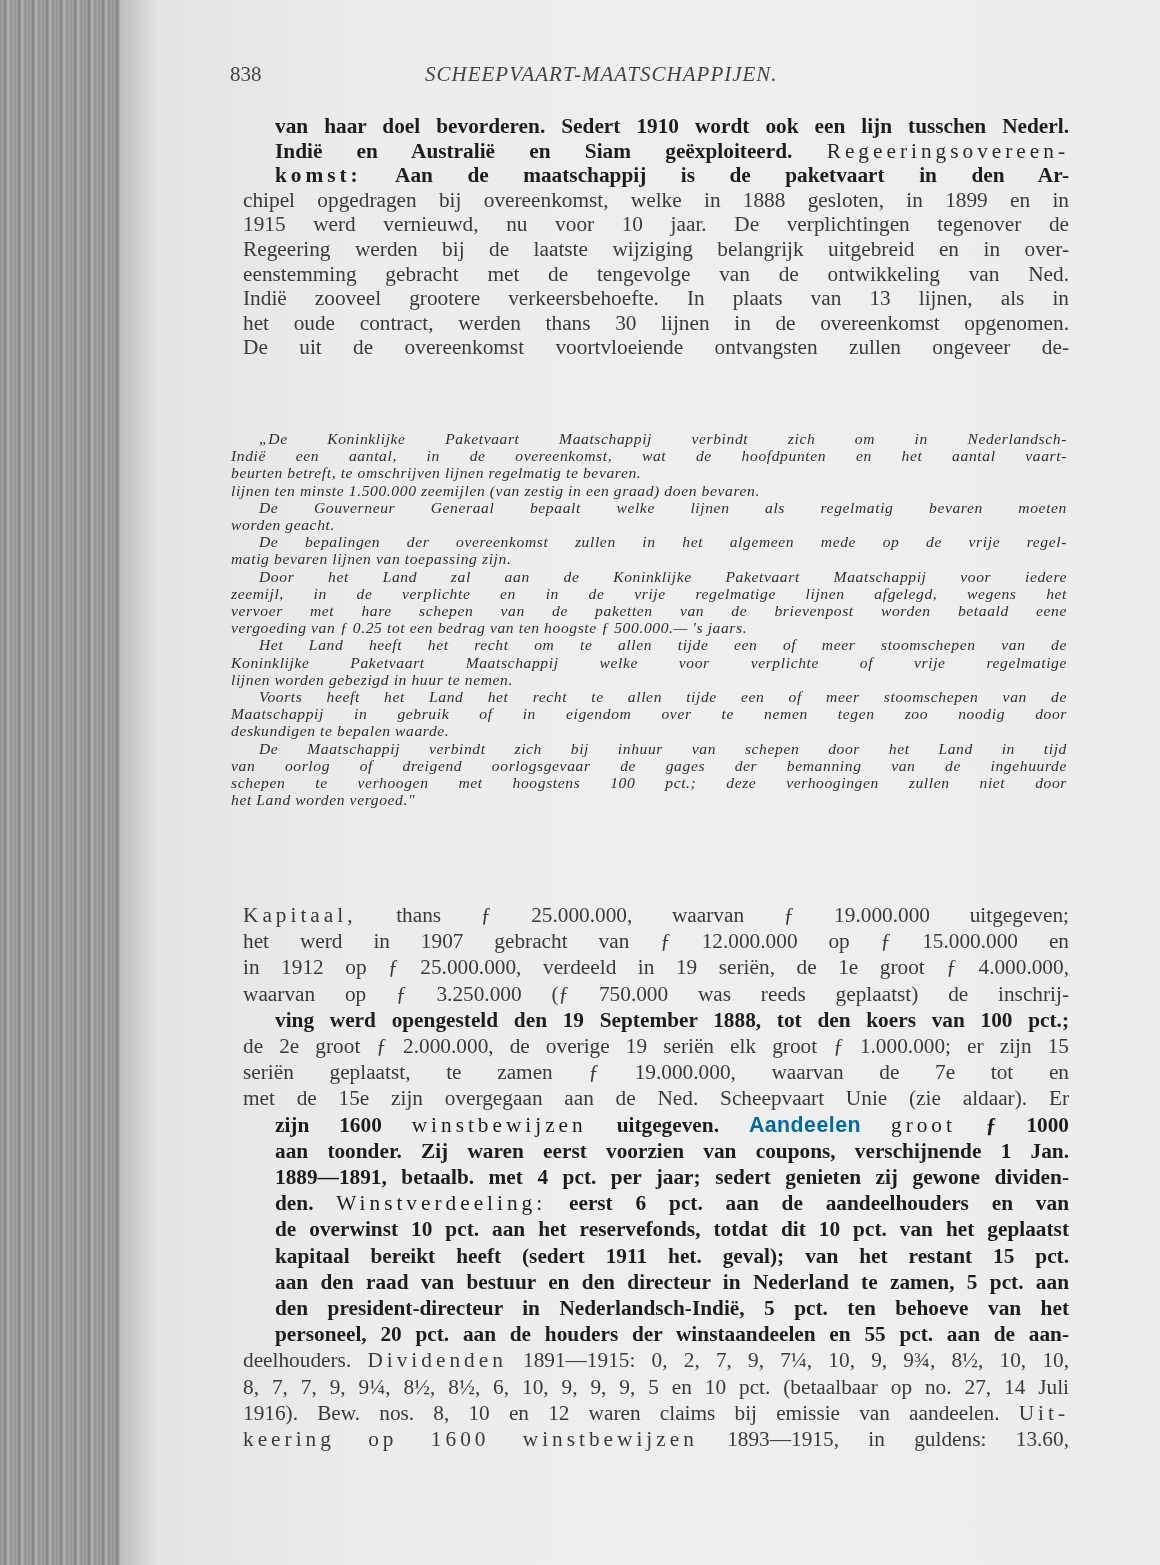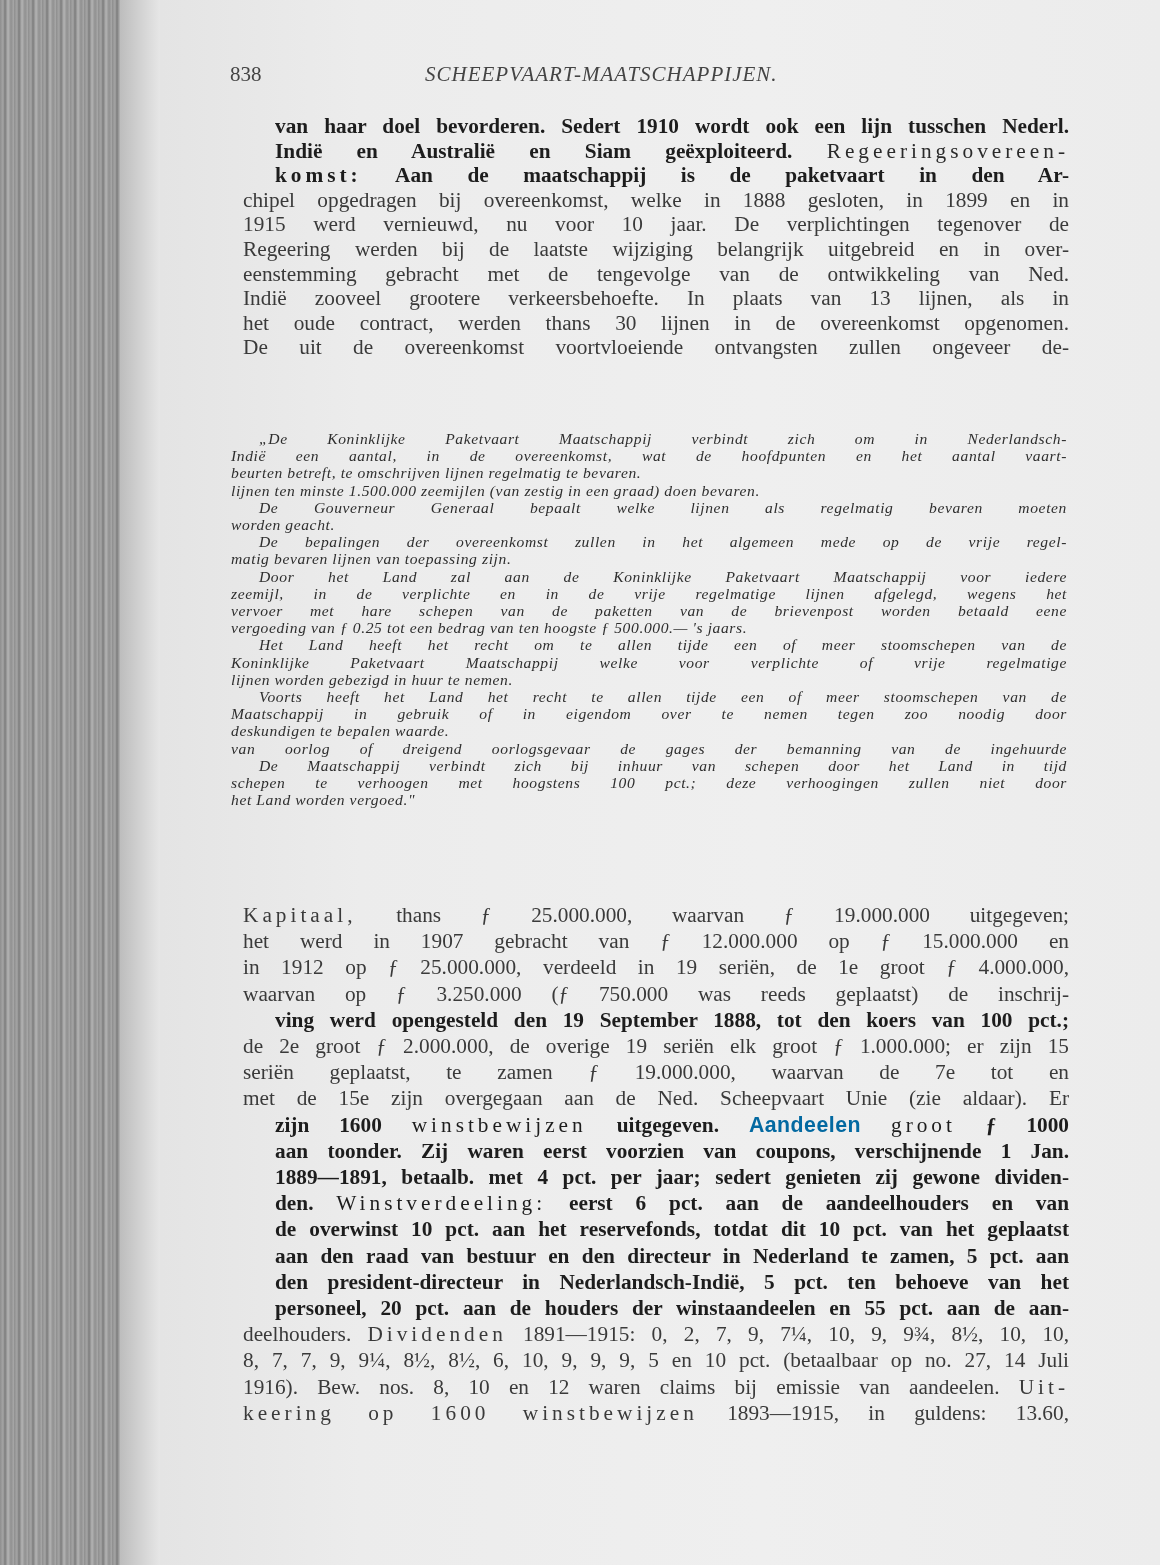--- a/index.html
+++ b/index.html
@@ -104,41 +104,42 @@
     <span class="line">Het Land heeft het recht om te allen tijde een of meer stoomschepen van de</span>
     <span class="line" style="text-indent:-14px">Koninklijke Paketvaart Maatschappij welke voor verplichte of vrije regelmatige</span>
     <span class="line last" style="text-indent:-14px">lijnen worden gebezigd in huur te nemen.</span>
   </p>
   <p>
     <span class="line">Voorts heeft het Land het recht te allen tijde een of meer stoomschepen van de</span>
     <span class="line" style="text-indent:-14px">Maatschappij in gebruik of in eigendom over te nemen tegen zoo noodig door</span>
     <span class="line last" style="text-indent:-14px">deskundigen te bepalen waarde.</span>
   </p>
   <p>
+    <span class="line">De Maatschappij verbindt zich bij inhuur van schepen door het Land in tijd</span>
     <span class="line" style="text-indent:-14px">van oorlog of dreigend oorlogsgevaar de gages der bemanning van de ingehuurde</span>
-    <span class="line">De Maatschappij verbindt zich bij inhuur van schepen door het Land in tijd</span>
     <span class="line" style="text-indent:-14px">schepen te verhoogen met hoogstens 100 pct.; deze verhoogingen zullen niet door</span>
     <span class="line last" style="text-indent:-14px">het Land worden vergoed."</span>
   </p>
 </div>
 
 <div class="block body-text para2" style="top:902px;">
   <span class="line"><span class="spaced">Kapitaal,</span>  thans  ƒ 25.000.000,  waarvan  ƒ 19.000.000  uitgegeven;</span>
   <span class="line">het werd in 1907 gebracht van ƒ 12.000.000 op ƒ 15.000.000 en</span>
   <span class="line">in 1912 op ƒ 25.000.000, verdeeld in 19 seriën, de 1e groot ƒ 4.000.000,</span>
   <span class="line">waarvan op ƒ 3.250.000 (ƒ 750.000 was reeds geplaatst) de inschrij-</span>
   <span class="line dark">ving werd opengesteld den 19 September 1888, tot den koers van 100 pct.;</span>
   <span class="line">de 2e groot ƒ 2.000.000, de overige 19 seriën elk groot ƒ 1.000.000; er zijn 15</span>
   <span class="line">seriën geplaatst, te zamen ƒ 19.000.000, waarvan de 7e tot en</span>
   <span class="line">met de 15e zijn overgegaan aan de Ned. Scheepvaart Unie (zie aldaar). Er</span>
   <span class="line dark">zijn 1600 <span class="spaced" style="font-weight:normal">winstbewijzen</span> uitgegeven. <span class="sans-bold">Aandeelen</span> <span class="spaced" style="font-weight:normal">groot</span> ƒ 1000</span>
   <span class="line dark">aan toonder.  Zij waren eerst voorzien van coupons, verschijnende 1 Jan.</span>
   <span class="line dark">1889—1891, betaalb. met 4 pct. per jaar; sedert genieten zij gewone dividen-</span>
   <span class="line dark">den.  <span class="spaced" style="font-weight:normal">Winstverdeeling:</span>  eerst 6 pct. aan de aandeelhouders en van</span>
   <span class="line dark">de overwinst 10 pct. aan het reservefonds, totdat dit 10 pct. van het geplaatst</span>
+  <span class="line dark">kapitaal bereikt heeft (sedert 1911 het. geval); van het restant 15 pct.</span>
   <span class="line dark">aan den raad van bestuur en den directeur in Nederland te zamen, 5 pct. aan</span>
   <span class="line dark">den president-directeur in Nederlandsch-Indië, 5 pct. ten behoeve van het</span>
   <span class="line dark">personeel, 20 pct. aan de houders der winstaandeelen en 55 pct. aan de aan-</span>
   <span class="line">deelhouders.  <span class="spaced">Dividenden</span> 1891—1915: 0, 2, 7, 9, 7¼, 10, 9, 9¾, 8½, 10, 10,</span>
   <span class="line">8, 7, 7, 9, 9¼, 8½, 8½, 6, 10, 9, 9, 9, 5 en 10 pct. (betaalbaar op no. 27, 14 Juli</span>
   <span class="line">1916). Bew. nos. 8, 10 en 12 waren claims bij emissie van aandeelen.  <span class="spaced">Uit-</span></span>
   <span class="line"><span class="spaced">keering op 1600 winstbewijzen</span> 1893—1915, in guldens: 13.60,</span>
 </div>
 
 </body></html>

